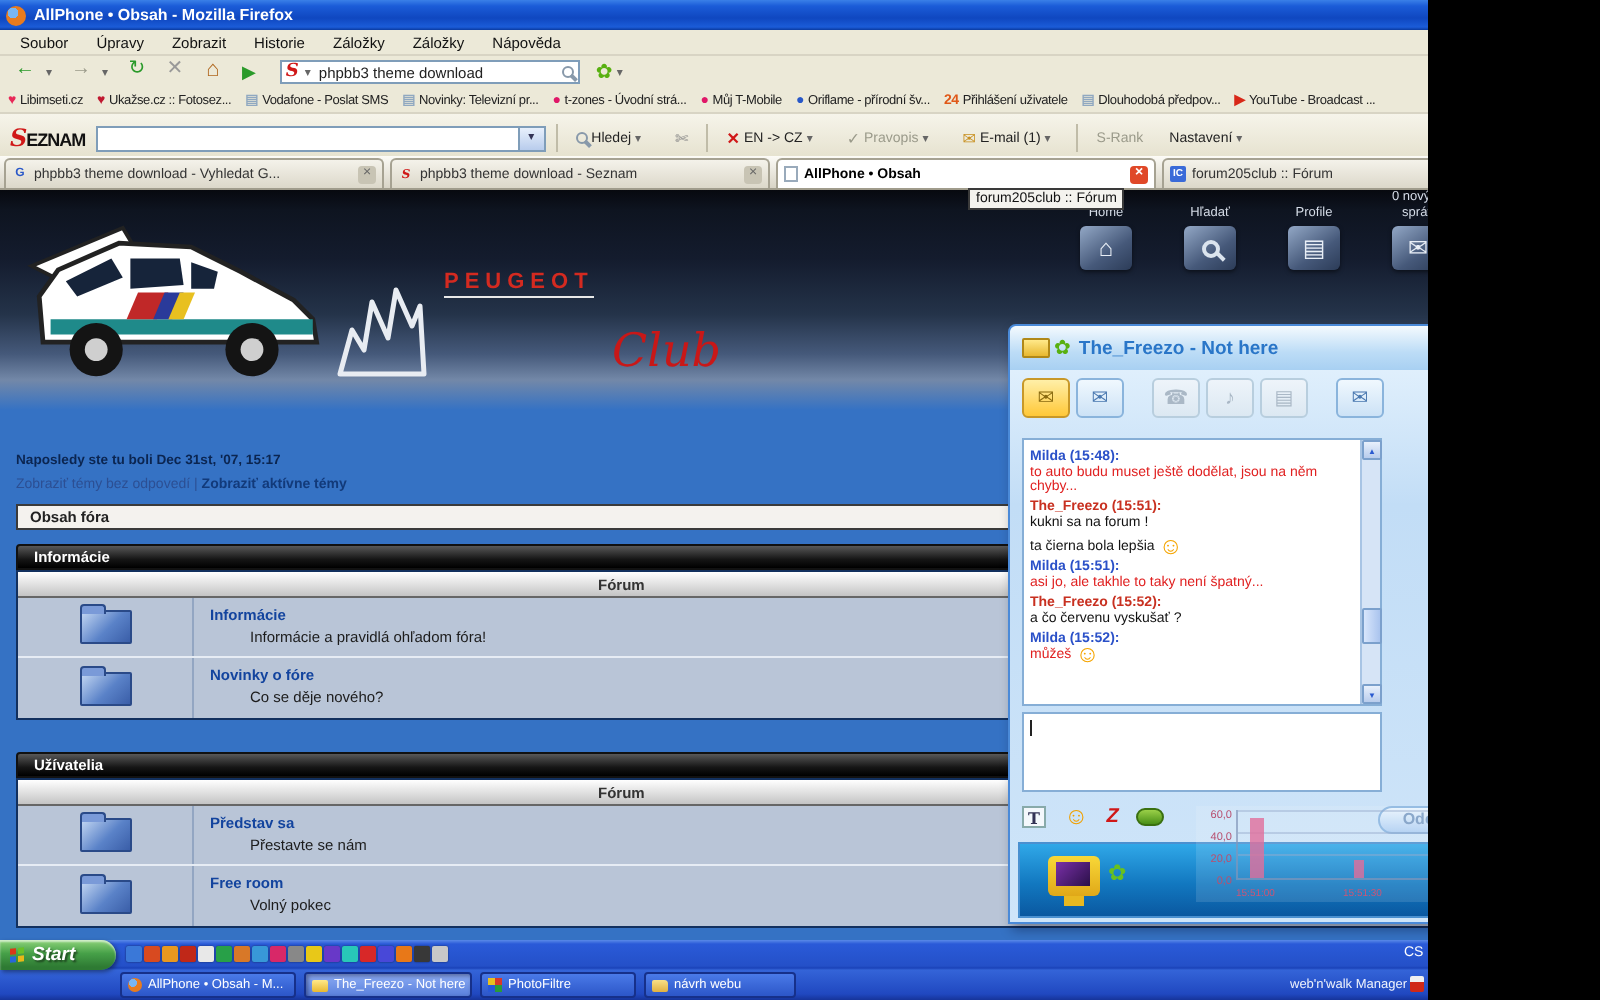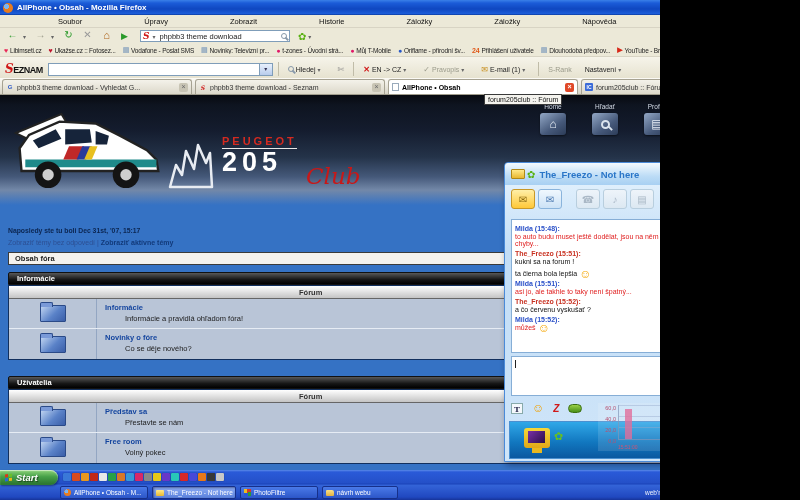--- a/index.html
+++ b/index.html
@@ -1,29 +1,29 @@
 <!DOCTYPE html>
 <html><head>
 <meta charset="utf-8">
 <style>
   html,body{margin:0;padding:0;width:800px;height:500px;overflow:hidden;background:#000;}
   *{box-sizing:border-box;}
-  .desktop{position:relative;width:660px;height:500px;font-family:"Liberation Sans",sans-serif;overflow:hidden;background:#3a6ea5;}
+  .desktop{position:relative;width:714px;height:500px;font-family:"Liberation Sans",sans-serif;overflow:hidden;background:#3a6ea5;}
   .abs{position:absolute;}
   .nw{white-space:nowrap;}
 
   
   .ff{position:absolute;left:0;top:0;width:800px;height:470px;}
   .titlebar{position:absolute;left:0;top:0;width:800px;height:15px;background:linear-gradient(180deg,#3a80e8 0%,#1b5cd8 20%,#0f47c0 60%,#1b5cd8 90%,#0a3aa0 100%);display:flex;align-items:center;padding:0 3px;color:#fff;font-size:8px;font-weight:bold;}
   .fficon{width:10px;height:10px;border-radius:50%;background:radial-gradient(circle at 35% 35%,#79b6f2 0 28%,#e87b1e 30% 75%,#b54a08 100%);margin-right:4px;flex:0 0 auto;}
   .winbtns{margin-left:auto;display:flex;gap:2px;}
   .wb{width:16px;height:12px;border:1px solid #fff;border-radius:2px;background:linear-gradient(180deg,#6aa0f4,#2a62d8);color:#fff;font-size:7px;line-height:10px;text-align:center;font-weight:bold;}
   .wb.close{background:linear-gradient(180deg,#f08868,#d03818);}
   .menubar{position:absolute;left:0;top:15px;width:800px;height:13px;background:#ece9d8;border-bottom:1px solid #d8d4c4;display:flex;align-items:center;padding-left:4px;gap:2px;}
-  .mi{font-size:7.5px;color:#111;padding:1px 6px;margin-left:48px;}
+  .mi{font-size:7.5px;color:#111;padding:1px 6px;}
   .navbar{position:absolute;left:0;top:28px;width:800px;height:16px;background:#ece9d8;display:flex;align-items:center;padding:0 4px;gap:2px;}
   .nbtn{font-size:10px;line-height:12px;width:17px;height:14px;text-align:center;border-radius:2px;}
   .caret9{font-size:6px;color:#666;width:7px;}
   .urlbox{display:flex;align-items:center;width:385px;height:12px;background:#fff;border:1px solid #7f9db9;margin-left:4px;padding:0 2px;font-size:7.5px;color:#222;}
   .pgico{width:7px;height:8px;border:1px solid #9ab;background:#fff;margin-right:3px;flex:0 0 auto;}
   .gobtn{color:#2a9a2a;font-size:9px;margin:0 4px;}
   .searchbox{display:flex;align-items:center;width:150px;height:12px;background:#fff;border:1px solid #7f9db9;padding:0 2px;font-size:7.5px;color:#222;margin-left:6px;}
   .sez-s{color:#d01818;font-weight:bold;font-family:"DejaVu Serif",serif;font-style:italic;font-size:9px;margin-right:3px;}
   .mag{width:6px;height:6px;border:1.5px solid #8899aa;border-radius:50%;position:relative;flex:0 0 auto;margin-left:auto;}
   .mag::after{content:"";position:absolute;width:4px;height:1.5px;background:#8899aa;transform:rotate(45deg);right:-3px;bottom:-1px;}
@@ -337,21 +337,20 @@
           <circle cx="38" cy="74" r="14" fill="#141414"></circle>
             <circle cx="38" cy="74" r="6" fill="#cfcfcf"></circle>
           <circle cx="120" cy="74" r="14" fill="#141414"></circle>
             <circle cx="120" cy="74" r="6" fill="#cfcfcf"></circle>
         </svg>
         <svg class="abs" style="left:164px;top:42px" width="54" height="56" viewBox="0 0 54 56">
           <path d="M6,50 L12,28 L18,38 L22,14 L30,32 L34,8 L42,26 L46,16 L48,50 Z" fill="none" stroke="#e8ecf2" stroke-width="2.5" stroke-linejoin="round"></path>
         </svg>
         <div class="logoPeu">
           <div class="peu-brand">PEUGEOT</div>
-          <div class="peu-model">205</div>
           <div class="peu-club">Club</div>
         </div>
         <div class="bnav">
           <span class="it">
               <span class="lbl">Home</span>
               <span class="tile">⌂</span>
             </span>
           <span class="it">
               <span class="lbl">Hľadať</span>
               <span class="tile">

